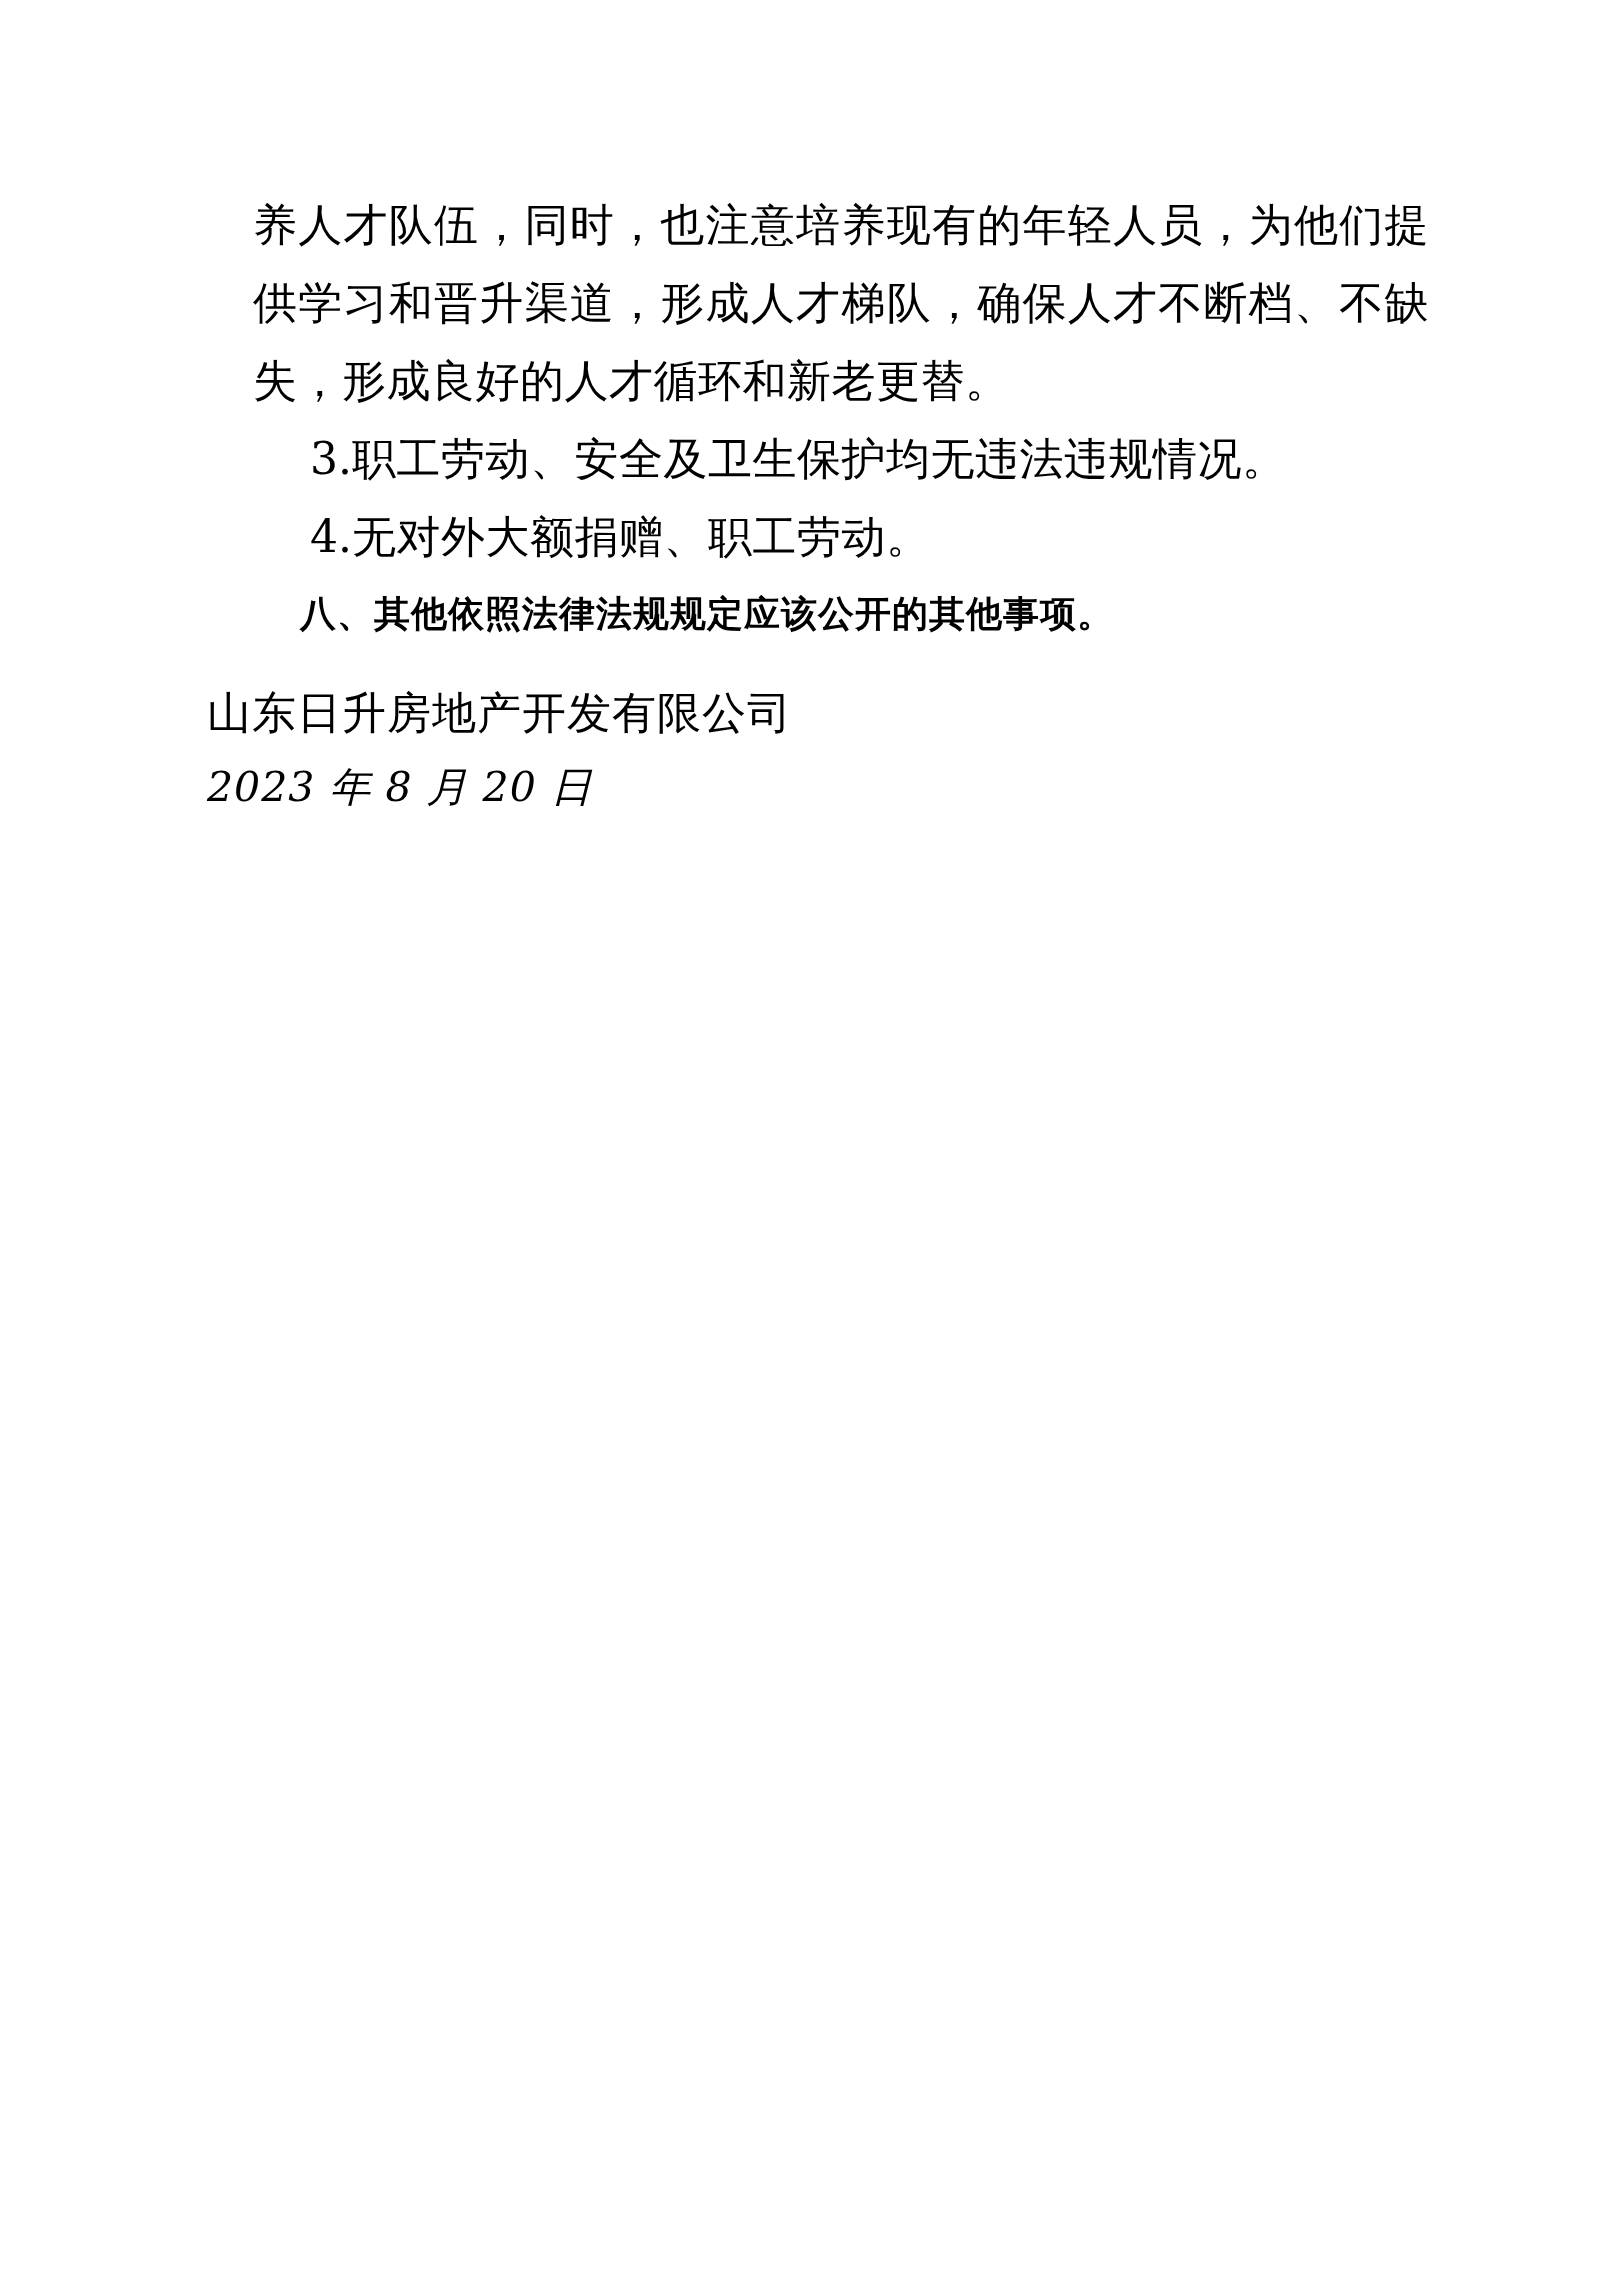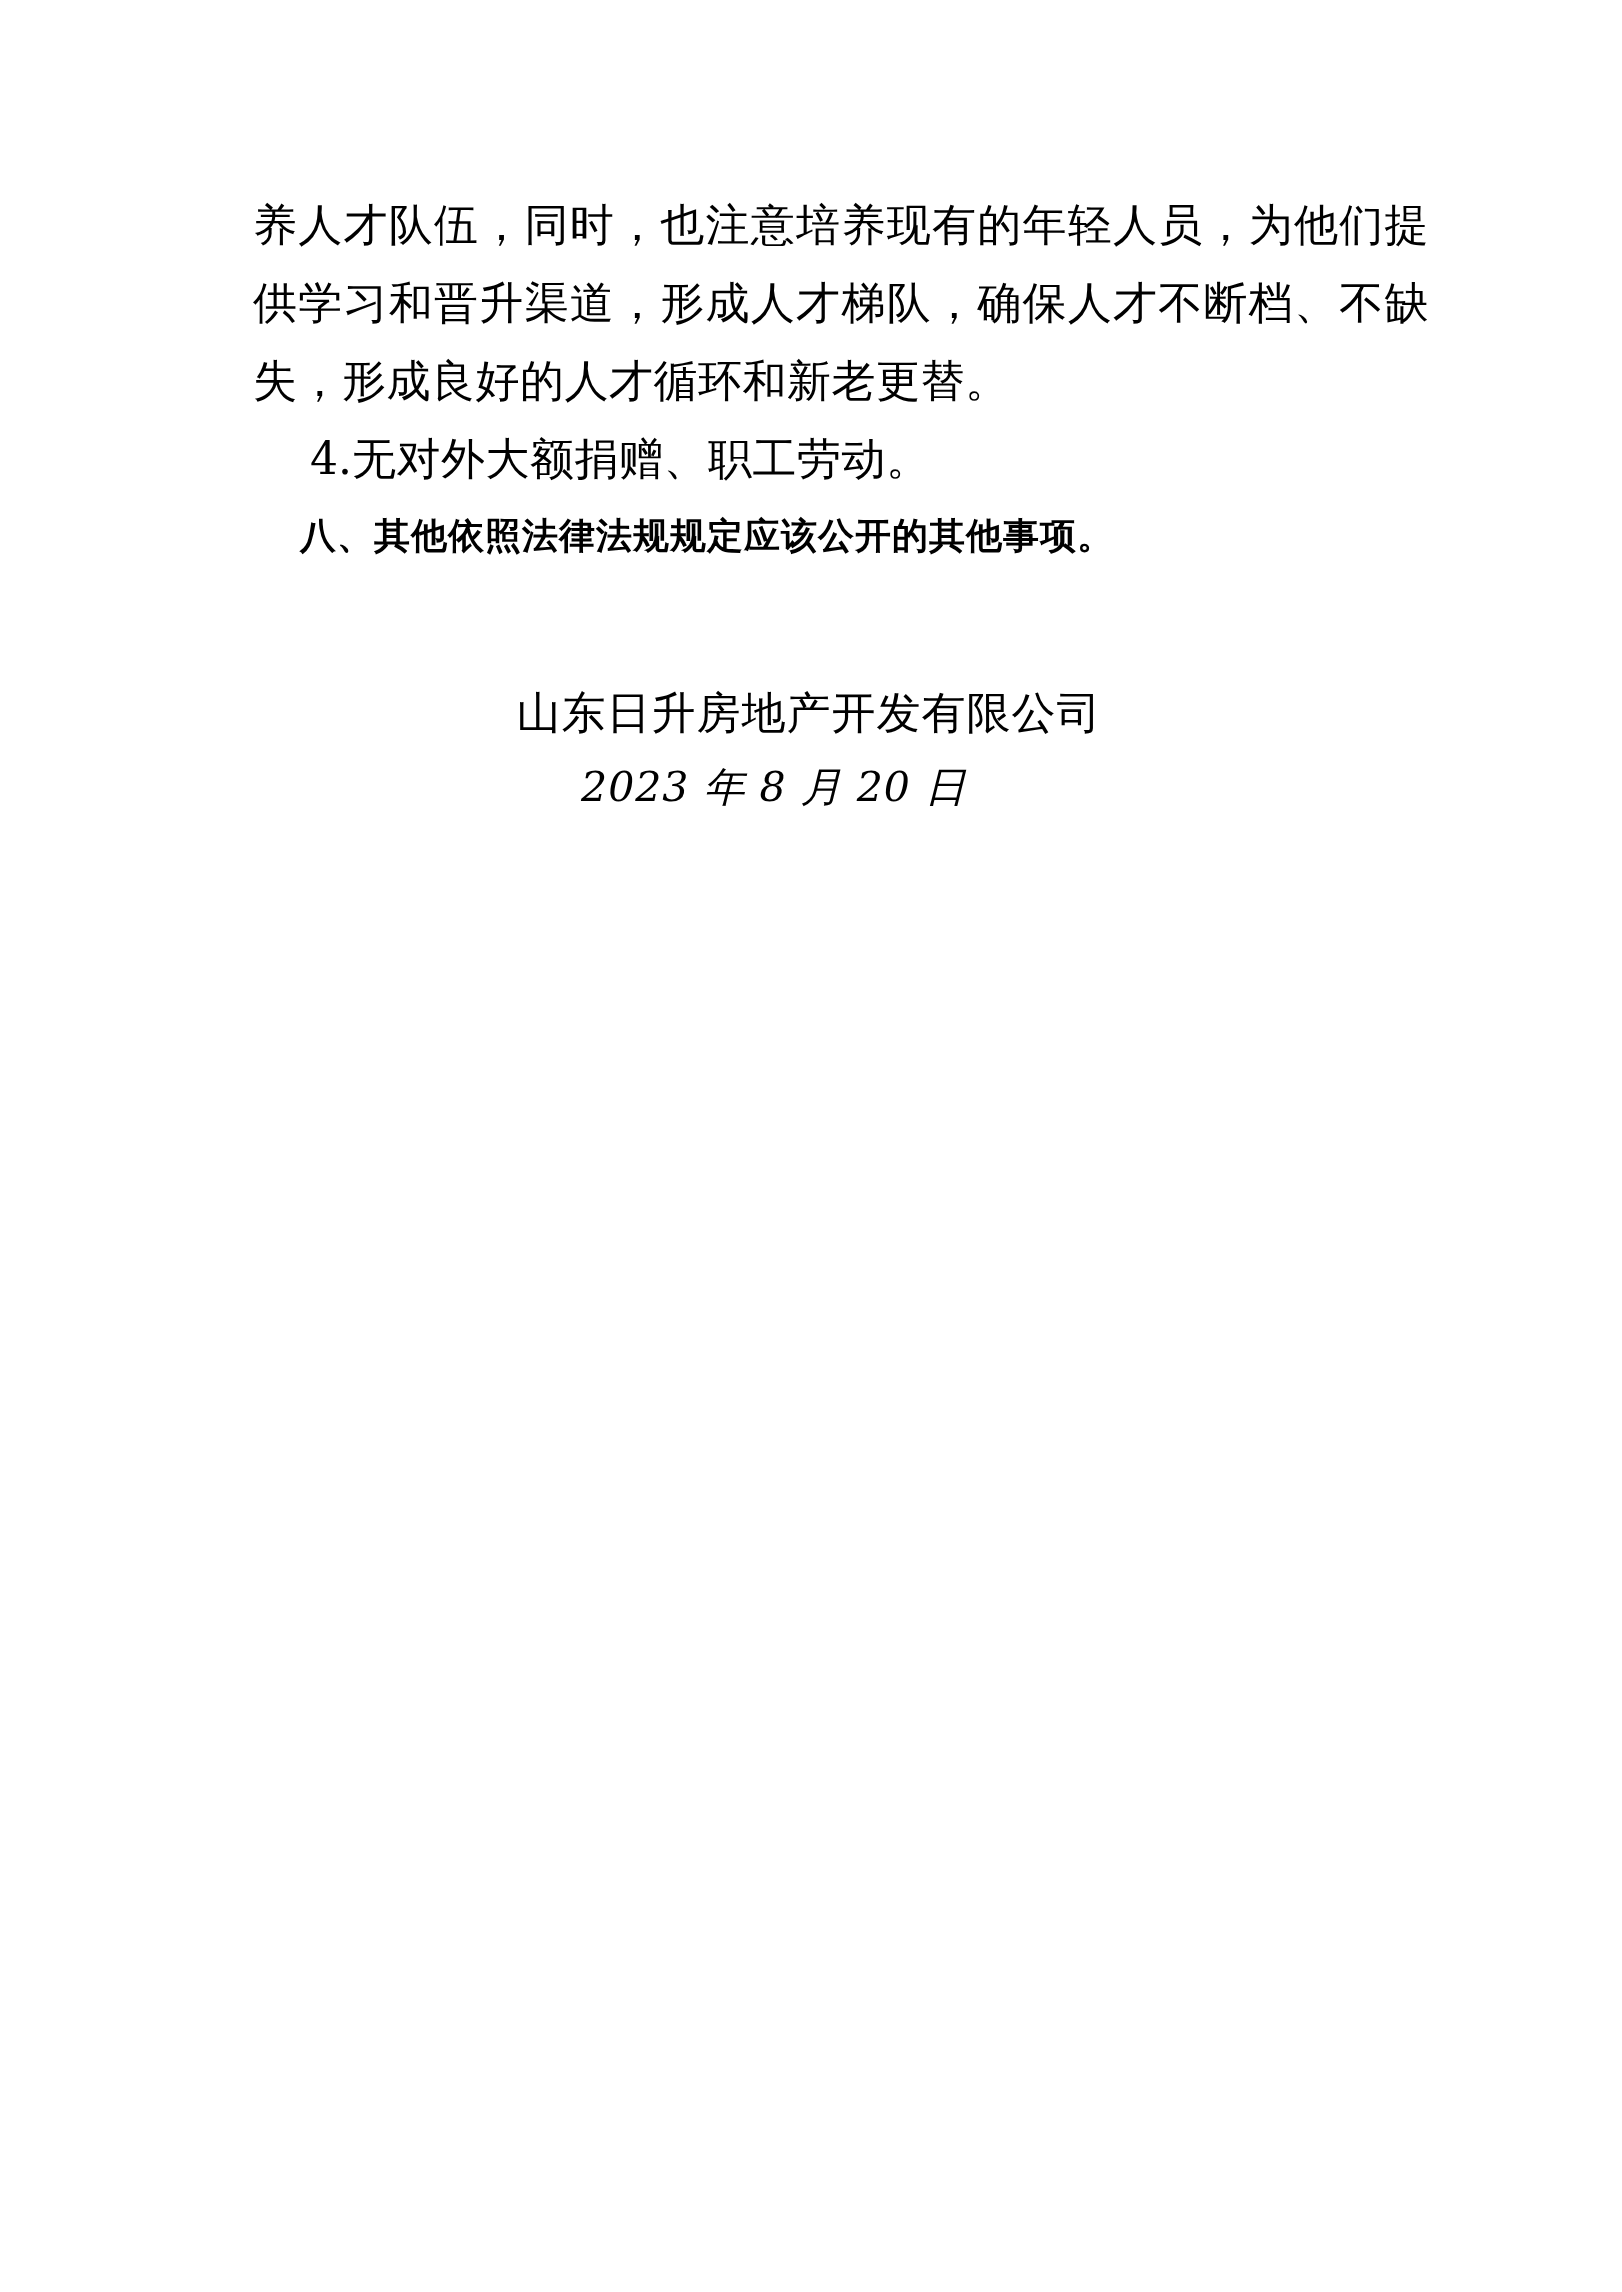--- a/index.html
+++ b/index.html
@@ -54,24 +54,24 @@
     font-size: 36px;
     line-height: 82px;
     font-weight: bold;
     margin: 0;
     padding-left: 47px;
     letter-spacing: 1px;
     font-family: Liberation Mono, monospace;
   }
   .signature-block {
     position: absolute;
-    left: 226px;
+    left: 207px;
     top: 676px;
     width: 1176px;
-    text-align: center;
+    text-align: left;
   }
   .sign-company {
     font-size: 44px;
     line-height: 74px;
     letter-spacing: 1px;
     padding-right: 9.8px;
     font-family: "DejaVu Serif", serif;
   }
   .sign-date {
     font-size: 41px;
@@ -84,20 +84,23 @@
 </style>
 </head>
 <body>
 
 <div class="page">
 
   <div class="content">
 
     <p class="para para-body">养人才队伍，同时，也注意培养现有的年轻人员，为他们提供学习和晋升渠道，形成人才梯队，确保人才不断档、不缺失，形成良好的人才循环和新老更替。</p>
 
+    <p class="list-item">
+      <span class="list-num">3.</span><span>职工劳动、安全及卫生保护均无违法违规情况。</span>
+    </p>
 
     <p class="list-item">
       <span class="list-num">4.</span><span>无对外大额捐赠、职工劳动。</span>
     </p>
 
     <p class="heading">八、其他依照法律法规规定应该公开的其他事项。</p>
 
   </div>
 
   <div class="signature-block">

